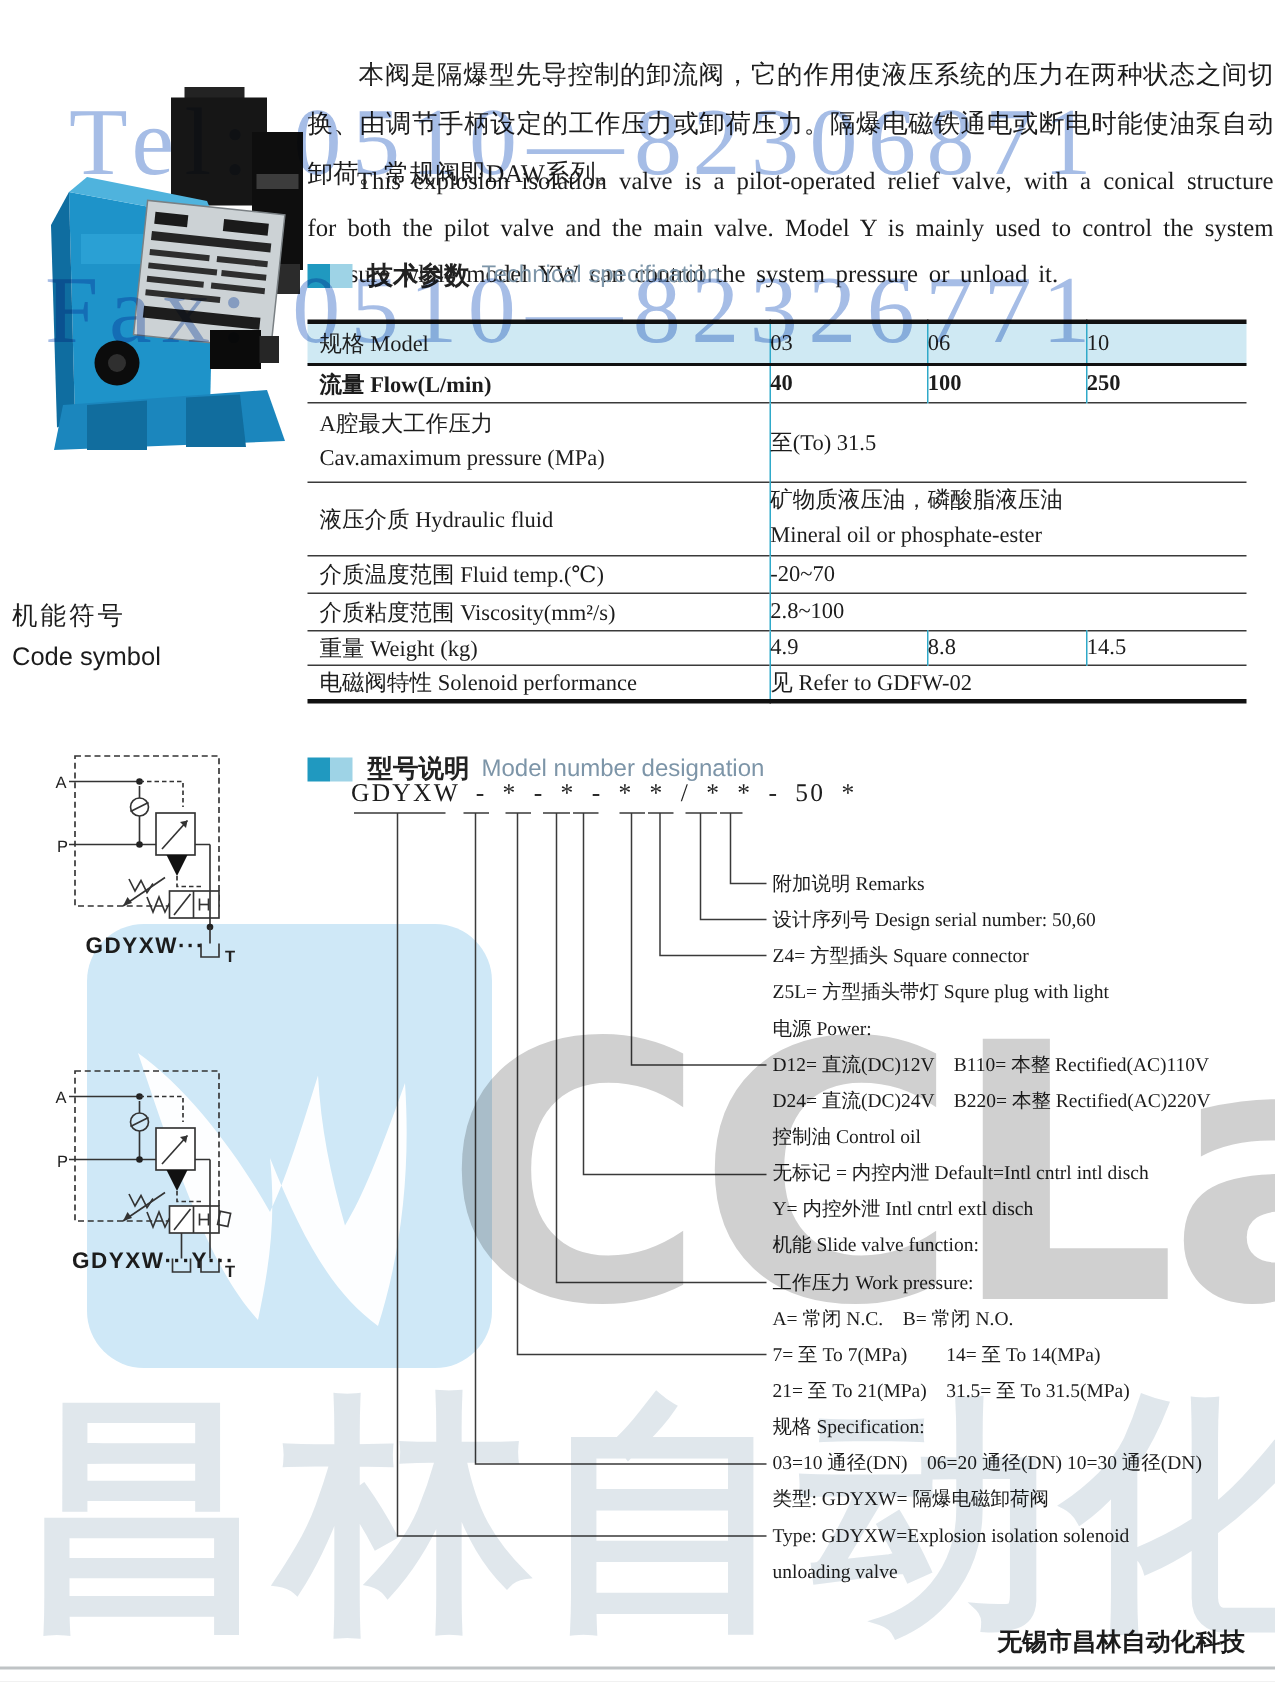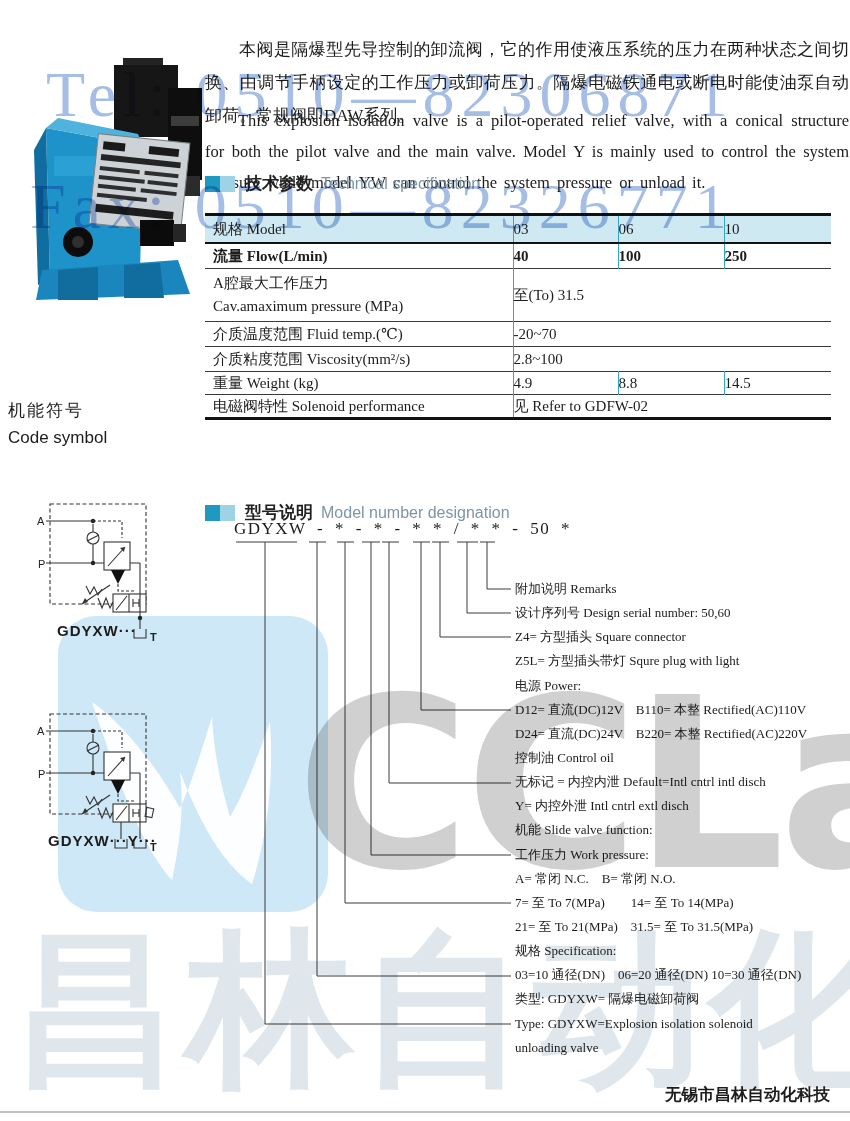--- a/index.html
+++ b/index.html
@@ -149,20 +149,27 @@
       <td class="v">40</td>
       <td class="v">100</td>
       <td class="v">250</td>
     </tr>
     <tr class="r-press">
       <td>
         <span class="ln">A腔最大工作压力</span>
         <span class="ln">Cav.amaximum pressure (MPa)</span>
       </td>
       <td class="v" colspan="3">至(To) 31.5</td>
+    </tr>
+    <tr class="r-fluid">
+      <td>液压介质 Hydraulic fluid</td>
+      <td class="v" colspan="3">
+        <span class="ln">矿物质液压油，磷酸脂液压油</span>
+        <span class="ln">Mineral oil or phosphate-ester</span>
+      </td>
     </tr>
     <tr class="r-temp">
       <td>介质温度范围 Fluid temp.(℃)</td>
       <td class="v" colspan="3">-20~70</td>
     </tr>
     <tr class="r-visc">
       <td>介质粘度范围 Viscosity(mm²/s)</td>
       <td class="v" colspan="3">2.8~100</td>
     </tr>
     <tr class="r-weight">

